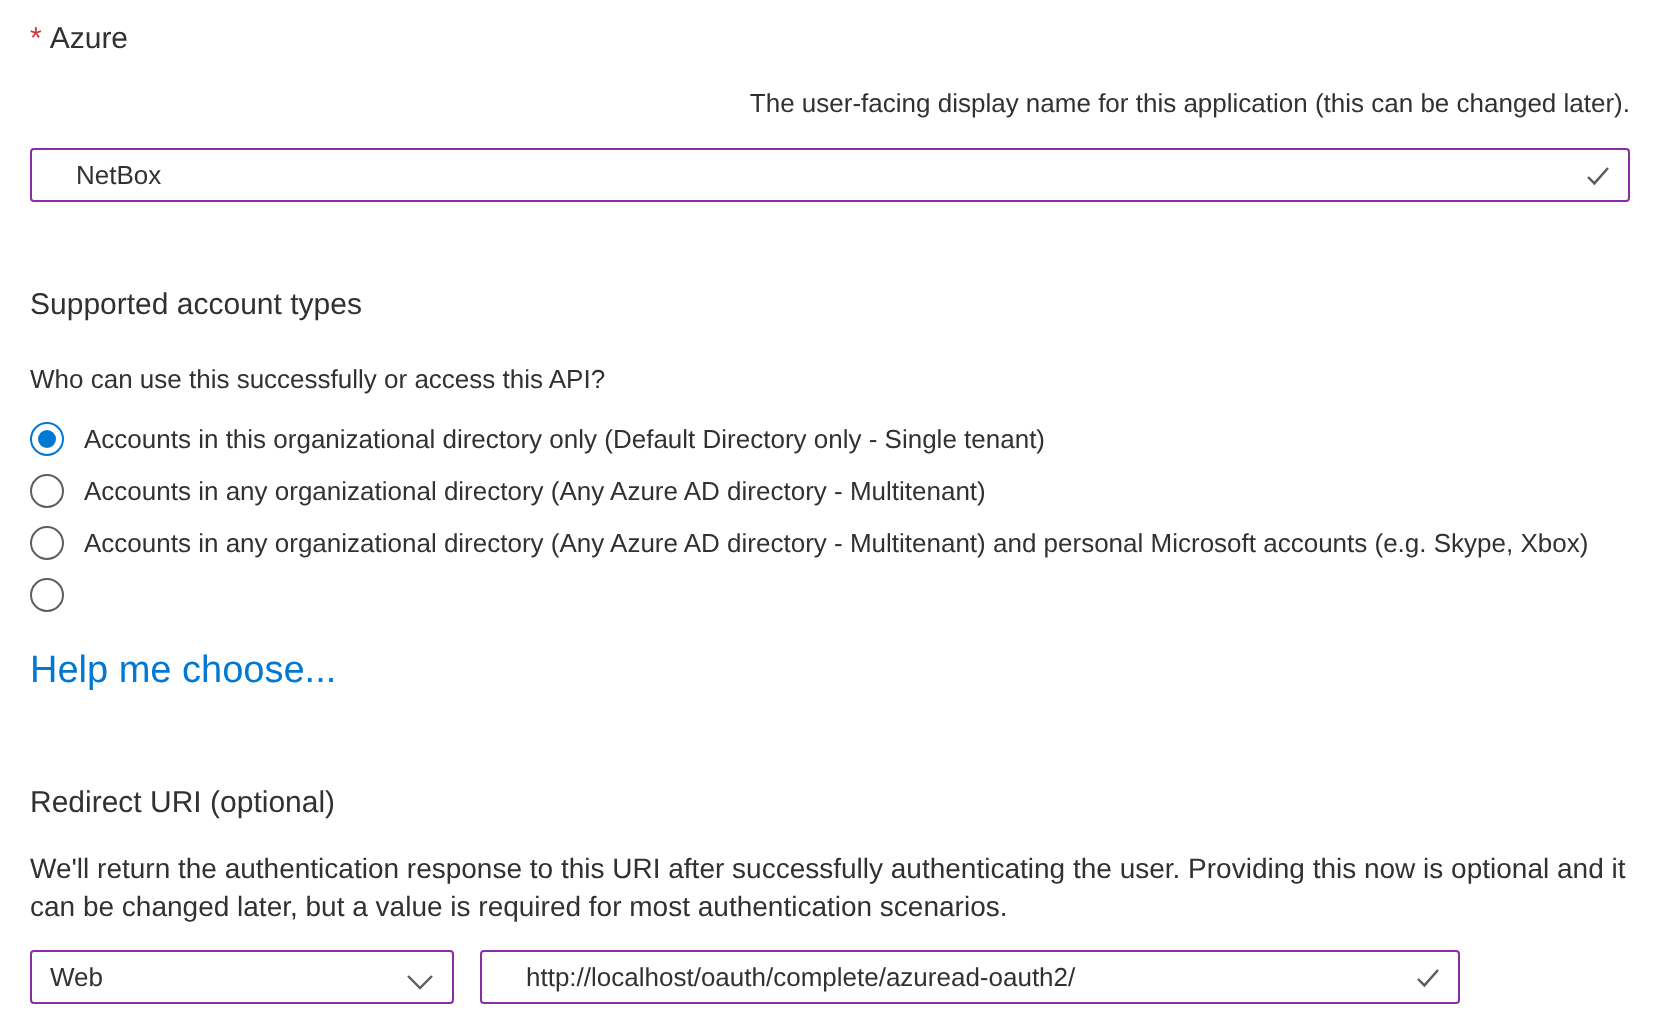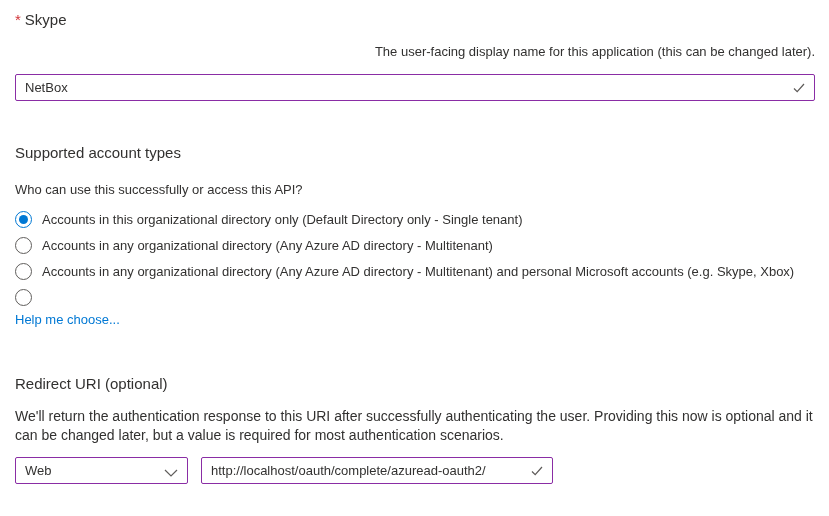--- a/index.html
+++ b/index.html
@@ -30,21 +30,21 @@
   .text-input-wrap {
     margin-top: 14px;
     position: relative;
     width: 800px;
   }
   .text-input {
     width: 100%;
     height: 27px;
     border: 1px solid #8a2da5;
     border-radius: 2px;
-    padding: 0 30px 0 9px;
+    padding: 0 30px 0 22px;
     font-family: "Liberation Sans", sans-serif;
     font-size: 13px;
     color: #323130;
     outline: none;
     background: #fff;
   }
   .input-check {
     position: absolute;
     right: 9px; top: 7px;
     pointer-events: none;
@@ -86,72 +86,72 @@
     position: absolute;
     left: 3px; top: 3px;
     width: 9px; height: 9px;
     border-radius: 50%;
     background: #0078d4;
   }
   .radio-label { font-size: 13px; line-height: 16px; }
 
   .help-link {
     display: inline-block;
-    margin-top: 6px;
-    font-size: 13px;
+    margin-top: 22px;
+    font-size: 19px;
     line-height: 16px;
     color: #0078d4;
     text-decoration: none;
     cursor: pointer;
   }
 
   .redirect-desc {
     margin-top: 13px;
     max-width: 800px;
     font-size: 14px;
     line-height: 19px;
   }
 
   .uri-row {
     margin-top: 12px;
     display: flex;
     align-items: center;
   }
   .dropdown {
     position: relative;
-    width: 173px;
+    width: 212px;
     height: 27px;
     border: 1px solid #8a2da5;
     border-radius: 2px;
     background: #fff;
     display: flex;
     align-items: center;
     padding: 0 28px 0 9px;
     font-size: 13px;
     cursor: pointer;
   }
   .dropdown-chevron {
     position: absolute;
     right: 9px; top: 8px;
     pointer-events: none;
   }
   .uri-input-wrap {
     margin-left: 13px;
     position: relative;
-    width: 352px;
+    width: 490px;
   }
 </style>
 </head>
 <body>
 
 <div class="page">
 
   
   <div class="field-label">
-    <span class="required-marker">*</span><span>Skype</span>
+    <span class="required-marker">*</span><span>Azure</span>
   </div>
   <div class="field-desc">The user-facing display name for this application (this can be changed later).</div>
   <div class="text-input-wrap">
     <input class="text-input" type="text" value="NetBox" style="">
     <span class="input-check">
       <svg width="14" height="14" viewBox="0 0 14 14">
           <path d="M2 7.5l3.2 3.2L12 3" fill="none" stroke="#5d5a58" stroke-width="1.2"></path>
         </svg>
     </span>
   </div>

